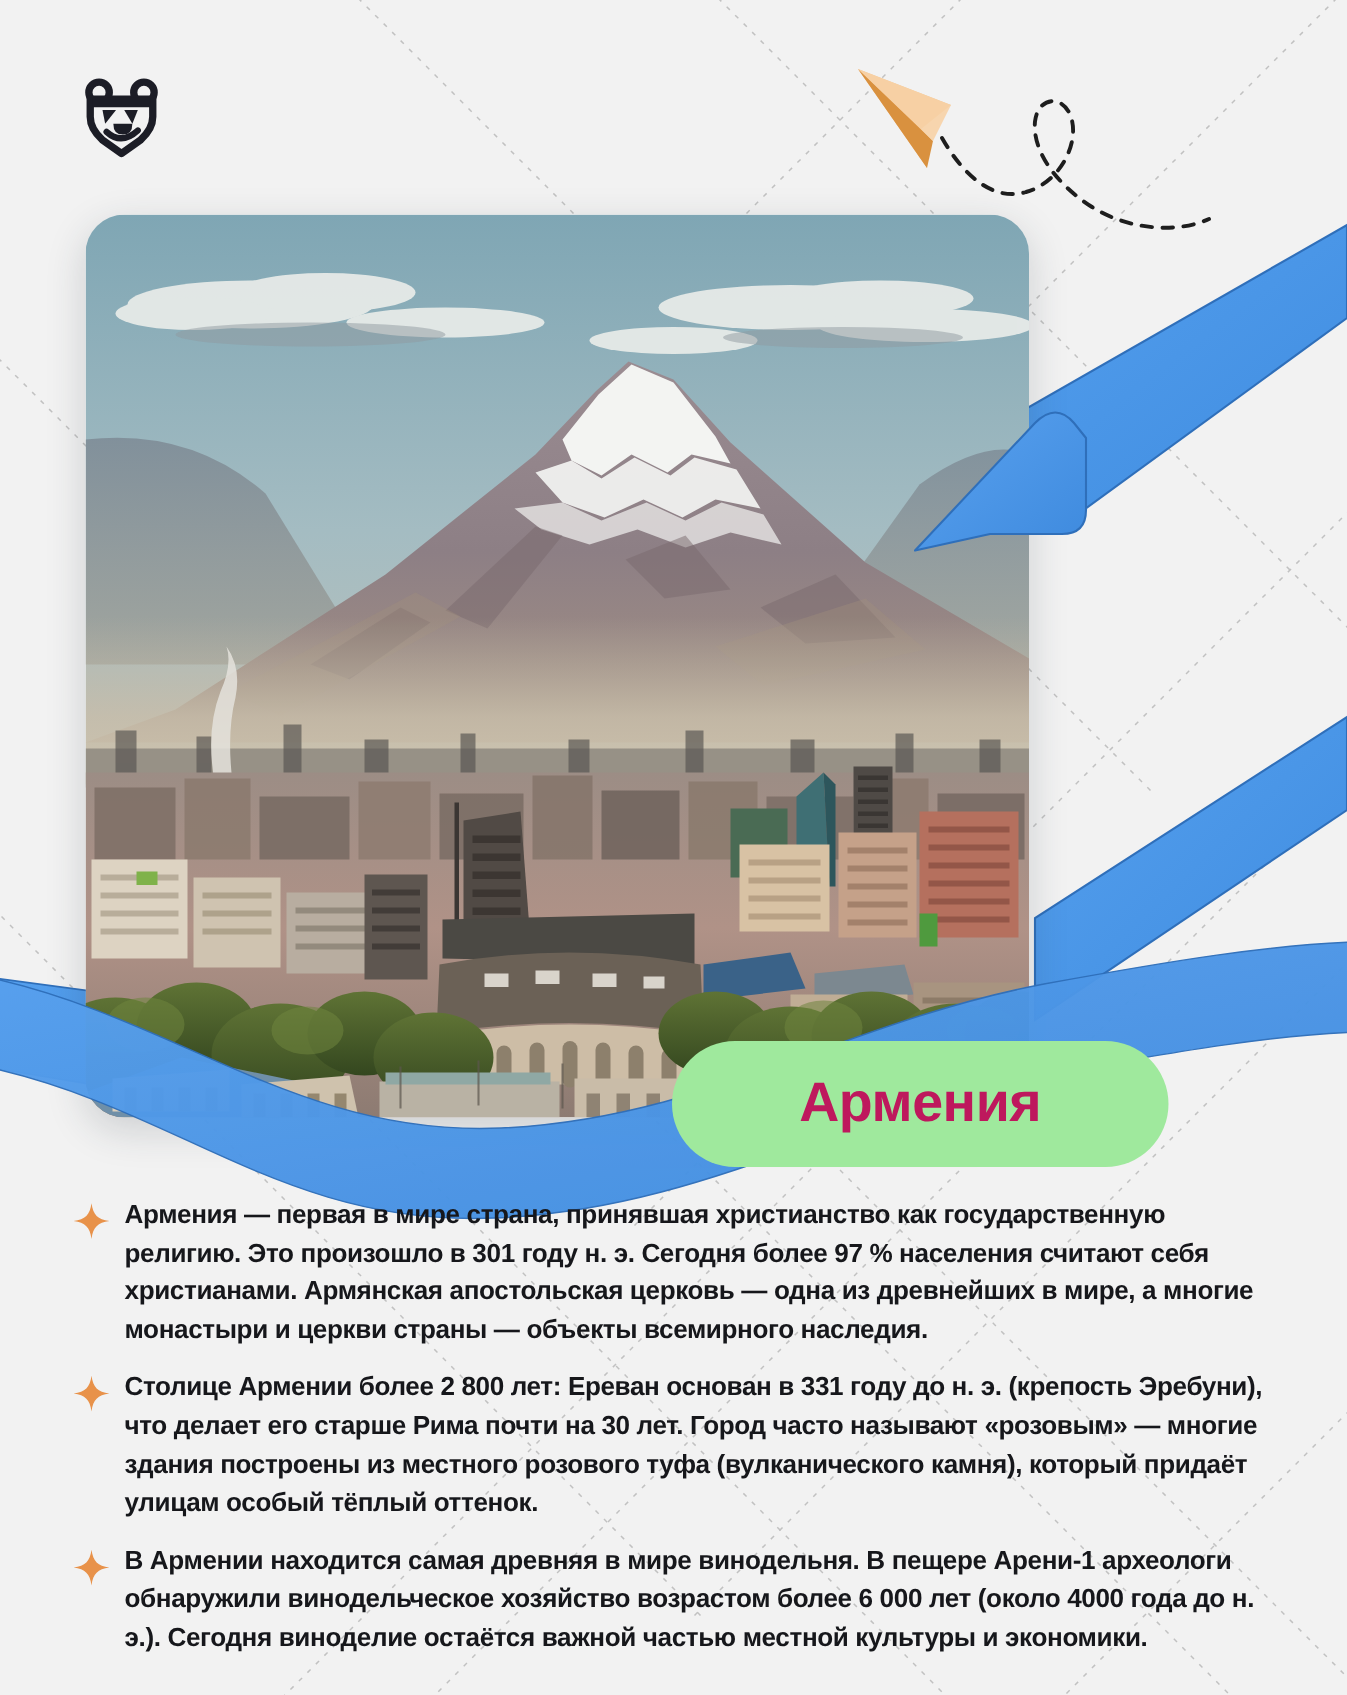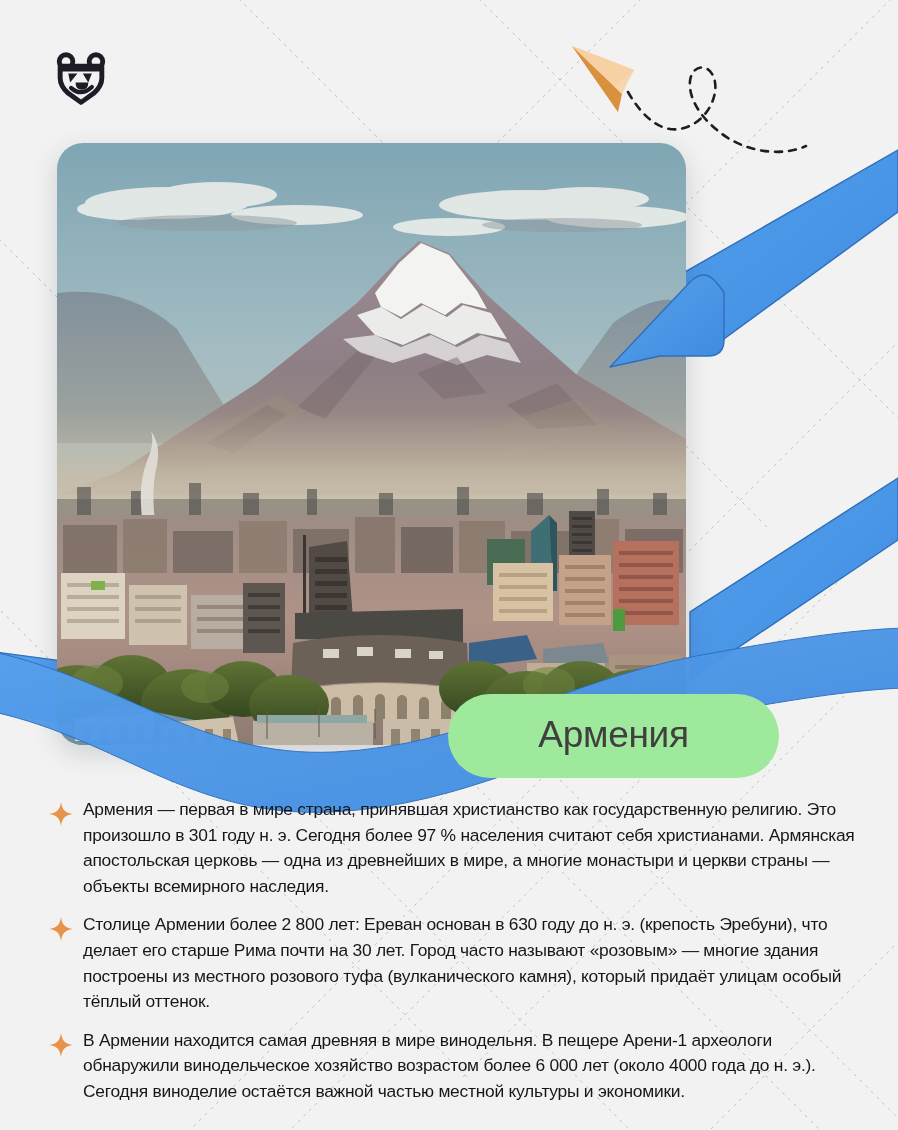--- a/index.html
+++ b/index.html
@@ -82,23 +82,23 @@
     border-radius: 42px;
     z-index: 7;
     display: flex;
     flex-direction: column;
     align-items: center;
     justify-content: center;
     padding-bottom: 2px;
   }
   #country-badge .badge-title {
     font-size: 37px;
-    font-weight: 400;
+    font-weight: 700;
     letter-spacing: -.3px;
-    color: #404040;
+    color: #be185d;
     line-height: 1.02;
   }
   #country-badge .badge-subtitle {
     font-size: 21px;
     font-weight: 700;
     color: #15161a;
     line-height: 1.2;
     margin-top: 1px;
   }
 
@@ -120,21 +120,21 @@
   .fact-bullet {
     flex: 0 0 auto;
     width: 26px;
     height: 26px;
     margin-top: 4px;
     margin-right: 9px;
   }
   .fact-text {
     font-size: 17.4px;
     line-height: 25.6px;
-    font-weight: 400;
+    font-weight: 700;
     color: #16171b;
     letter-spacing: -.25px;
     max-width: 775px;
   }
 </style>
 </head>
 <body>
 
 <svg id="bg-layer" viewBox="0 0 898 1130" xmlns="http://www.w3.org/2000/svg">
   <rect width="898" height="1130" fill="#f2f2f2"></rect>
@@ -537,21 +537,21 @@
     <svg class="fact-bullet" viewBox="0 0 24 24" xmlns="http://www.w3.org/2000/svg">
       <path d="M12 1 C13 8.2 15.8 11 23 12 C15.8 13 13 15.8 12 23 C11 15.8 8.2 13 1 12 C8.2 11 11 8.2 12 1 Z" fill="#e8924a"></path>
     </svg>
     <div class="fact-text">Армения — первая в мире страна, принявшая христианство как государственную религию. Это произошло в 301 году н. э. Сегодня более 97 % населения считают себя христианами. Армянская апостольская церковь — одна из древнейших в мире, а многие монастыри и церкви страны — объекты всемирного наследия.</div>
   </div>
 
   <div class="fact-item">
     <svg class="fact-bullet" viewBox="0 0 24 24" xmlns="http://www.w3.org/2000/svg">
       <path d="M12 1 C13 8.2 15.8 11 23 12 C15.8 13 13 15.8 12 23 C11 15.8 8.2 13 1 12 C8.2 11 11 8.2 12 1 Z" fill="#e8924a"></path>
     </svg>
-    <div class="fact-text">Столице Армении более 2 800 лет: Ереван основан в 630 году до н. э. (крепость Эребуни), что делает его старше Рима почти на 30 лет. Город часто называют «розовым» — многие здания построены из местного розового туфа (вулканического камня), который придаёт улицам особый тёплый оттенок.</div>
+    <div class="fact-text">Столице Армении более 2 800 лет: Ереван основан в 331 году до н. э. (крепость Эребуни), что делает его старше Рима почти на 30 лет. Город часто называют «розовым» — многие здания построены из местного розового туфа (вулканического камня), который придаёт улицам особый тёплый оттенок.</div>
   </div>
 
   <div class="fact-item">
     <svg class="fact-bullet" viewBox="0 0 24 24" xmlns="http://www.w3.org/2000/svg">
       <path d="M12 1 C13 8.2 15.8 11 23 12 C15.8 13 13 15.8 12 23 C11 15.8 8.2 13 1 12 C8.2 11 11 8.2 12 1 Z" fill="#e8924a"></path>
     </svg>
     <div class="fact-text">В Армении находится самая древняя в мире винодельня. В пещере Арени-1 археологи обнаружили винодельческое хозяйство возрастом более 6 000 лет (около 4000 года до н. э.). Сегодня виноделие остаётся важной частью местной культуры и экономики.</div>
   </div>
 
 </div>

